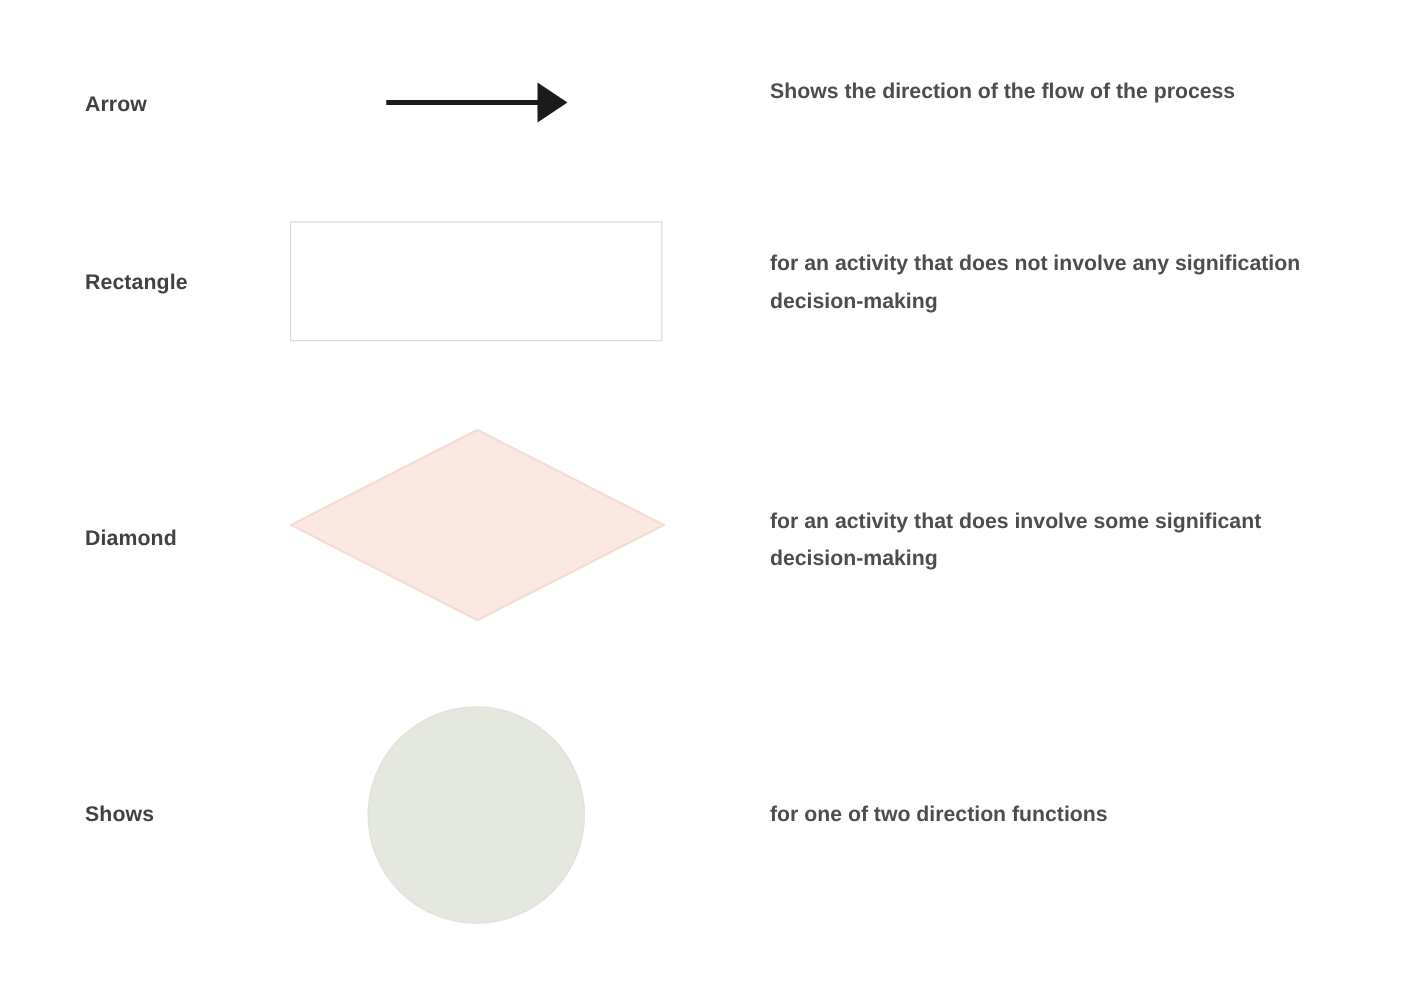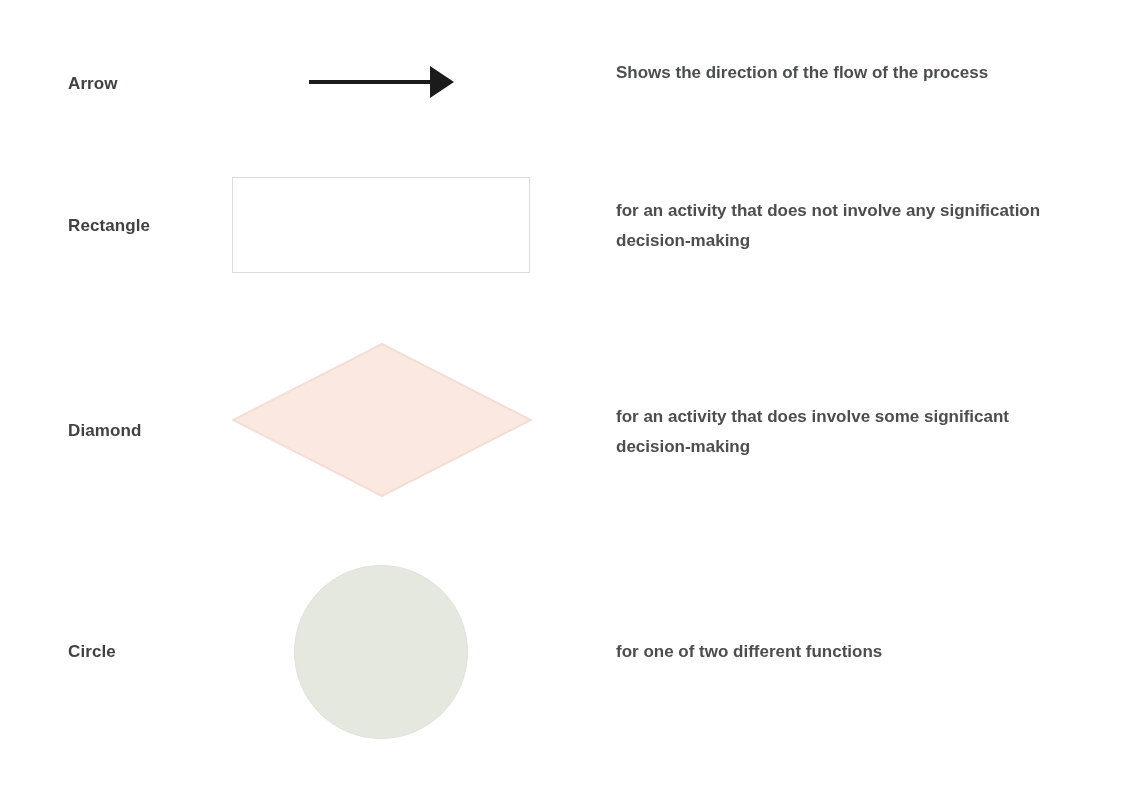--- a/index.html
+++ b/index.html
@@ -130,18 +130,18 @@
     <div class="row-label" style="top:95px;">Diamond</div>
     <div class="shape-cell diamond-wrap" style="top:17px;">
       <svg width="300" height="154" viewBox="0 0 300 154" aria-hidden="true">
         <polygon points="150,1 299,77 150,153 1,77" fill="#fbe9e1" stroke="#f3ded5" stroke-width="2"></polygon>
       </svg>
     </div>
     <div class="row-desc" style="top:76px;">for an activity that does involve some significant decision-making</div>
   </div>
 
   <div class="row" style="top:546px;height:254px;">
-    <div class="row-label" style="top:96px;">Circle</div>
+    <div class="row-label" style="top:96px;">Shows</div>
     <div class="shape-cell circle" style="top:19px;"></div>
-    <div class="row-desc" style="top:91px;">for one of two different functions</div>
+    <div class="row-desc" style="top:91px;">for one of two direction functions</div>
   </div>
 
 </div>
 
 </body></html>

